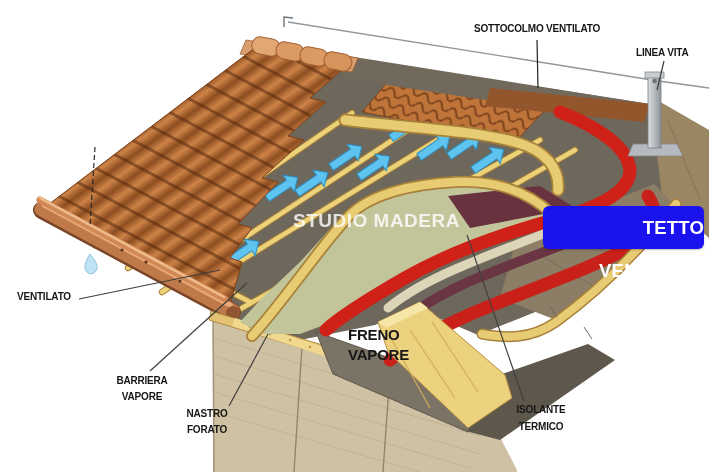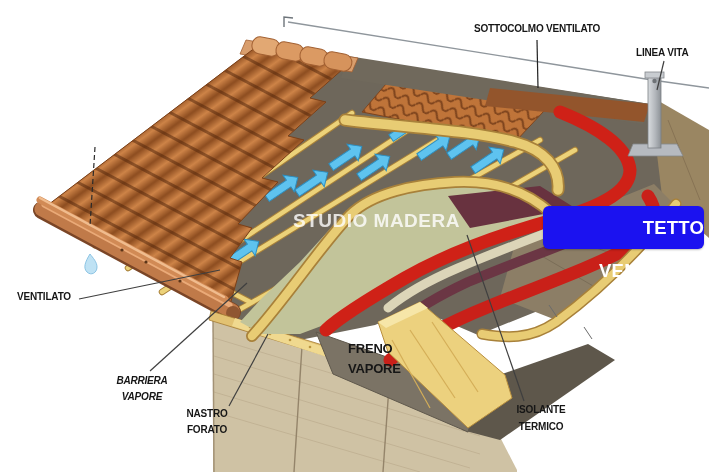--- a/index.html
+++ b/index.html
@@ -7,23 +7,23 @@
          font-family:"Liberation Sans","DejaVu Sans",sans-serif;}
   .scene{position:absolute;left:0;top:0;}
   .label{position:absolute;font-weight:700;font-size:10px;line-height:15px;color:#161616;
          letter-spacing:-0.2px;white-space:pre-line;}
   .label.center{text-align:center;}
   .label.nowrap{white-space:nowrap;}
   #lbl-griglia{left:36px;top:126px;font-size:11.5px;}
   #lbl-sottocolmo{left:436px;top:21px;width:202px;}
   #lbl-linea-vita{left:636px;top:45px;}
   #lbl-listello{left:17px;top:289px;}
-  #lbl-barriera{left:92px;top:373px;width:100px;line-height:16px;font-style:italic;}
+  #lbl-barriera{left:92px;top:373px;width:100px;line-height:16px;}
   #lbl-nastro{left:157px;top:406px;width:100px;line-height:16px;}
-  #lbl-freno{left:348px;top:339px;line-height:20px;font-size:13px;}
+  #lbl-freno{left:348px;top:325px;line-height:20px;font-size:15px;}
   #lbl-isolante{left:491px;top:401px;width:100px;line-height:17px;}
   .watermark{position:absolute;left:293px;top:210px;font-weight:700;font-size:19px;
              letter-spacing:0.5px;color:rgba(255,255,255,0.8);white-space:nowrap;}
   .badge{position:absolute;left:543px;top:206px;width:161px;height:43px;border-radius:6px;
          color:#fff;font-weight:700;font-size:18.5px;line-height:43px;text-align:right;
          letter-spacing:0.2px;box-shadow:0 1px 2px rgba(0,0,0,0.25);}
 </style>
 </head>
 <body>
 

